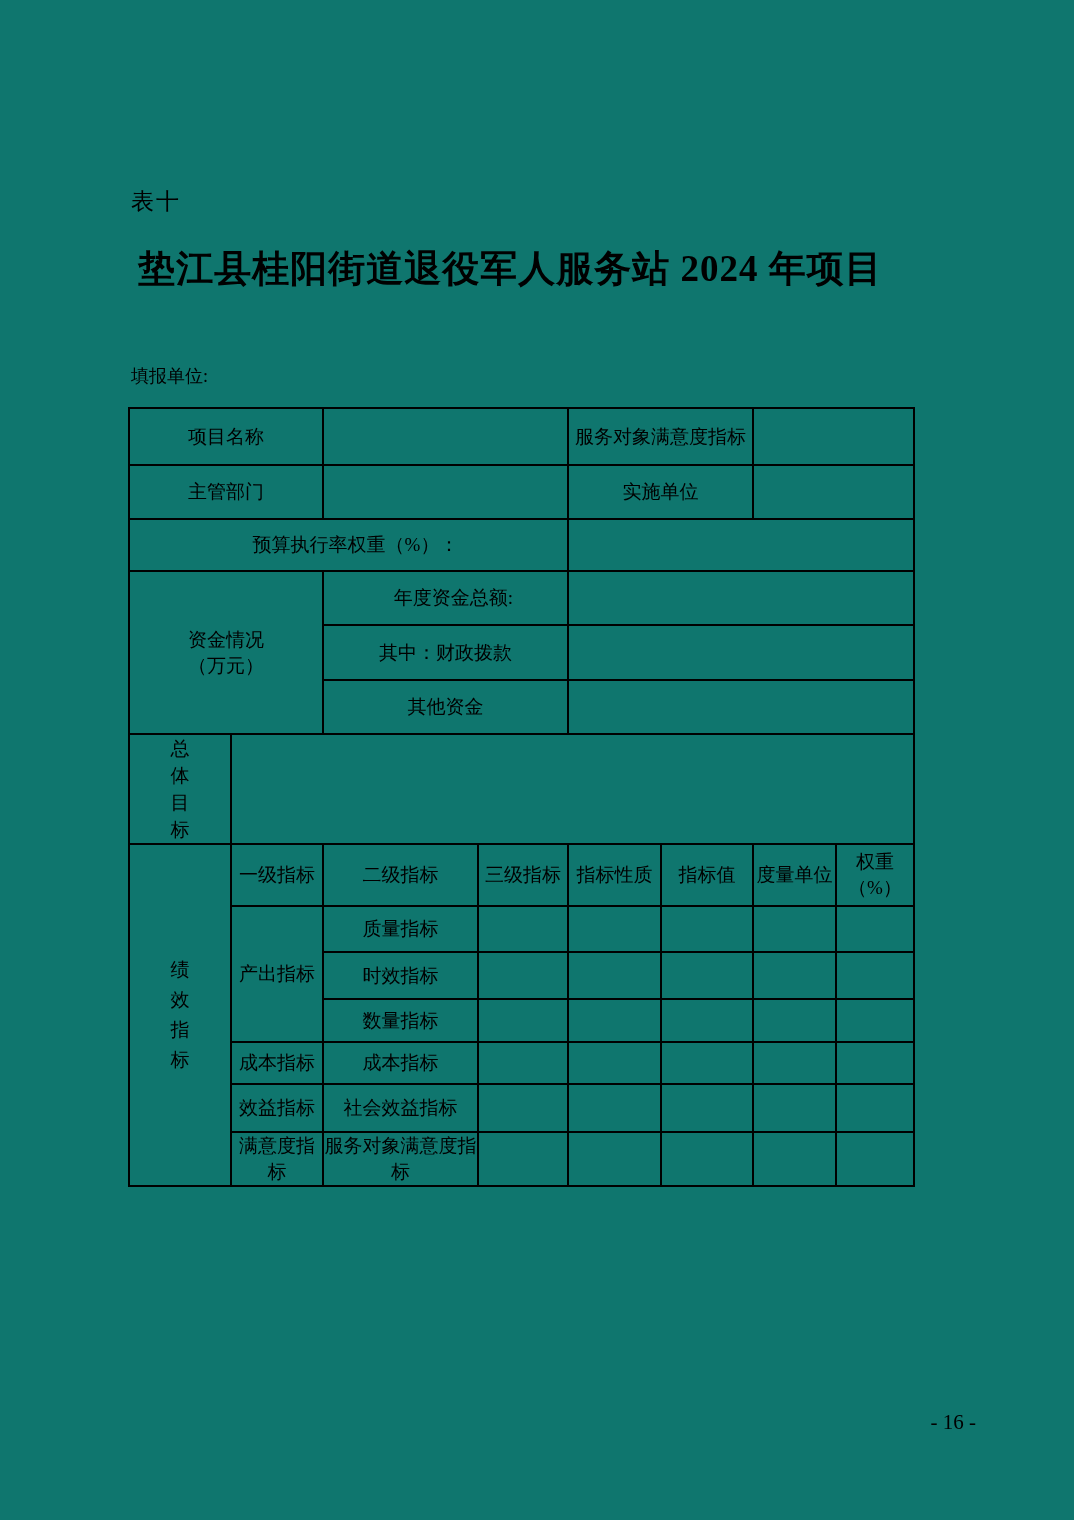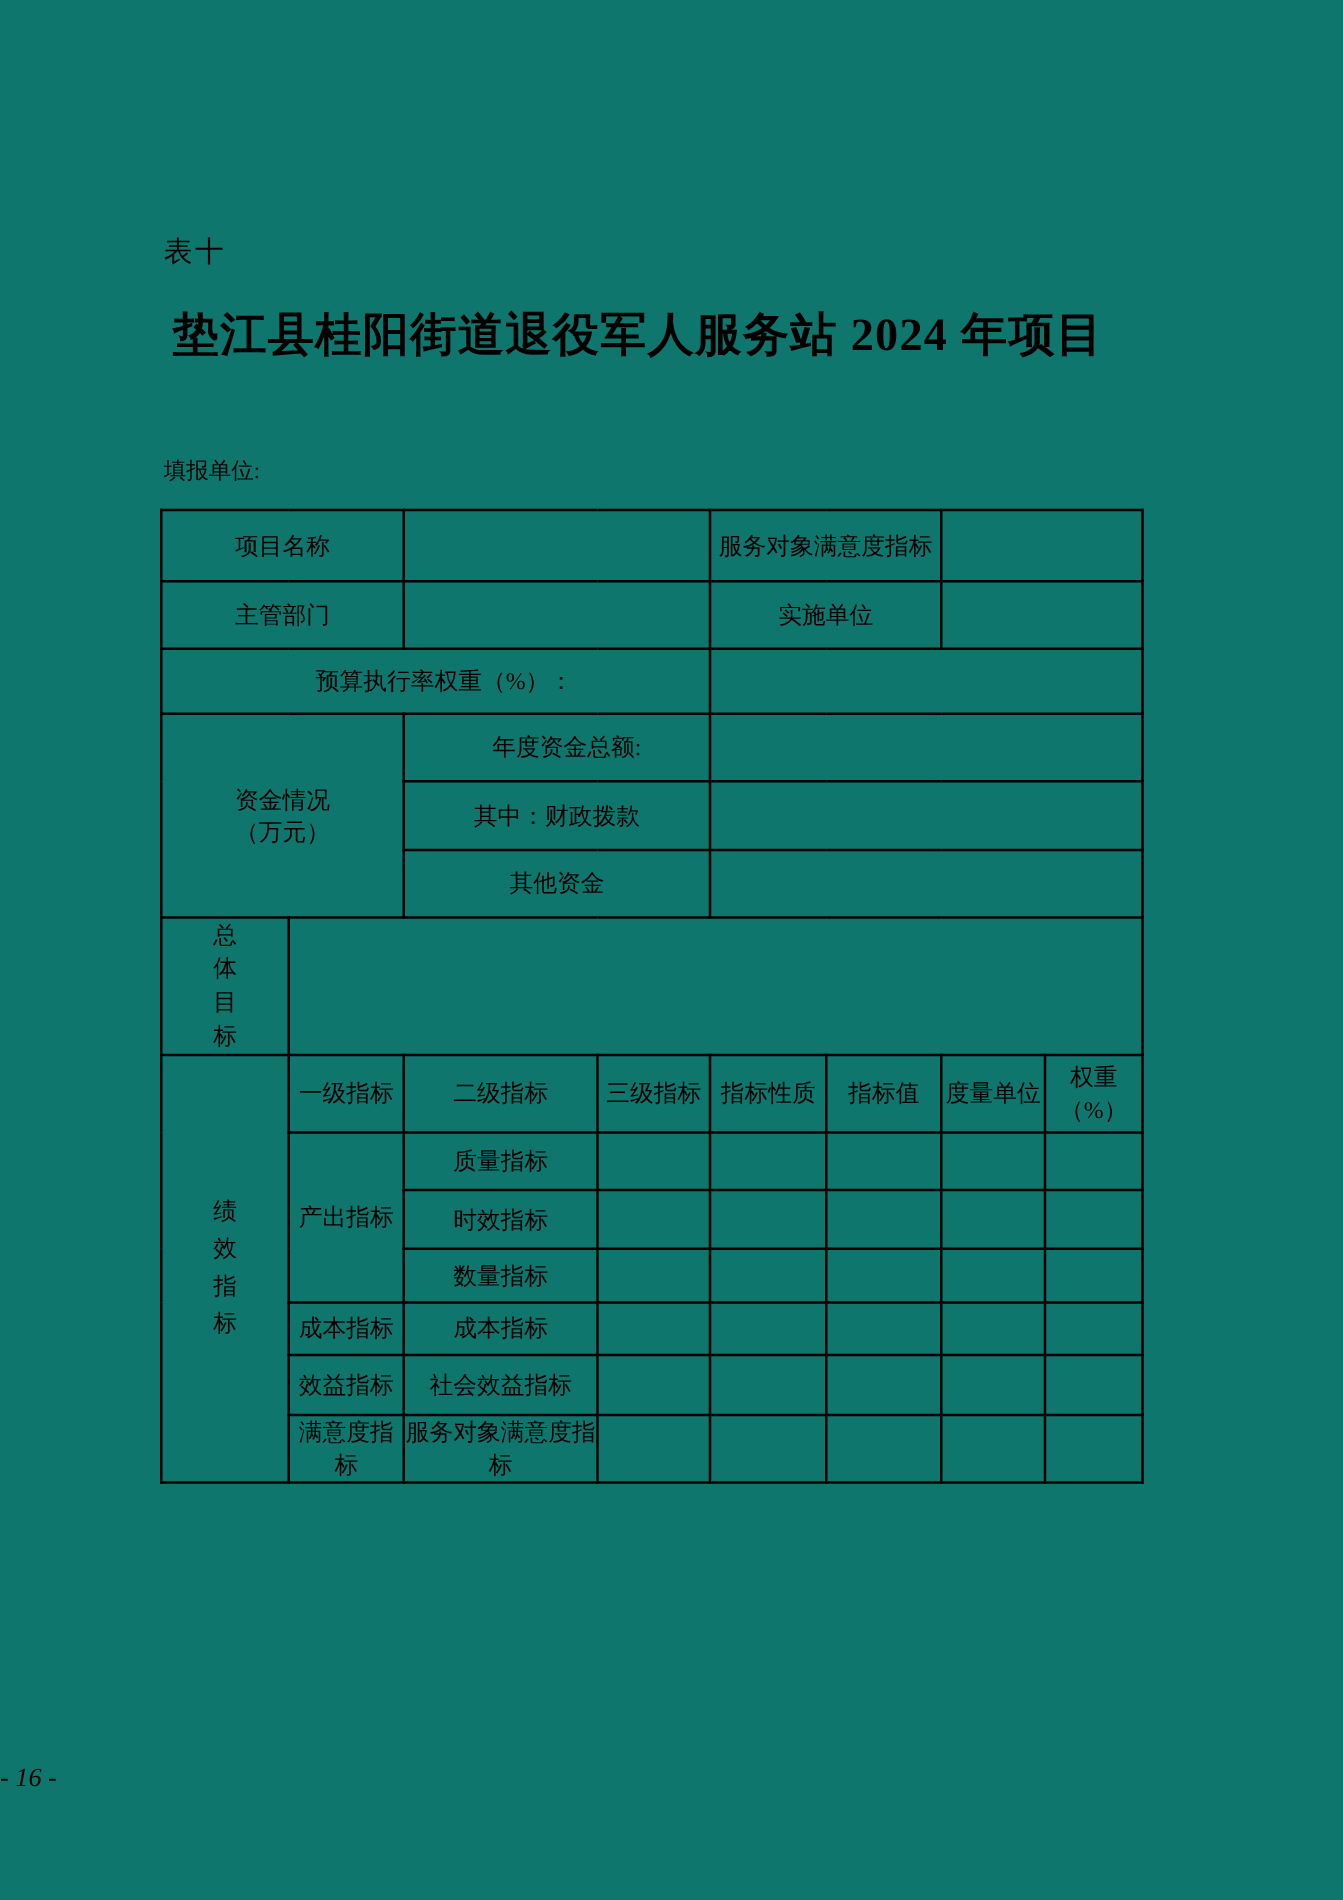--- a/index.html
+++ b/index.html
@@ -45,21 +45,21 @@
     word-break:break-all;line-height:27px;text-align:center;
   }
   .vtext.tall{line-height:30px;}
 
   .footnote{
     position:absolute;left:128px;top:1182px;width:785px;
     text-align:center;font-size:19px;line-height:26px;
   }
   .page-number{
     position:absolute;left:0;top:1410px;width:976px;
-    text-align:left;font-size:21px;font-style:italic;
+    text-align:right;font-size:21px;
   }
 </style>
 </head>
 <body>
 
 <div class="page">
 
   <div class="table-label">表十</div>
 
   <div class="doc-title">

